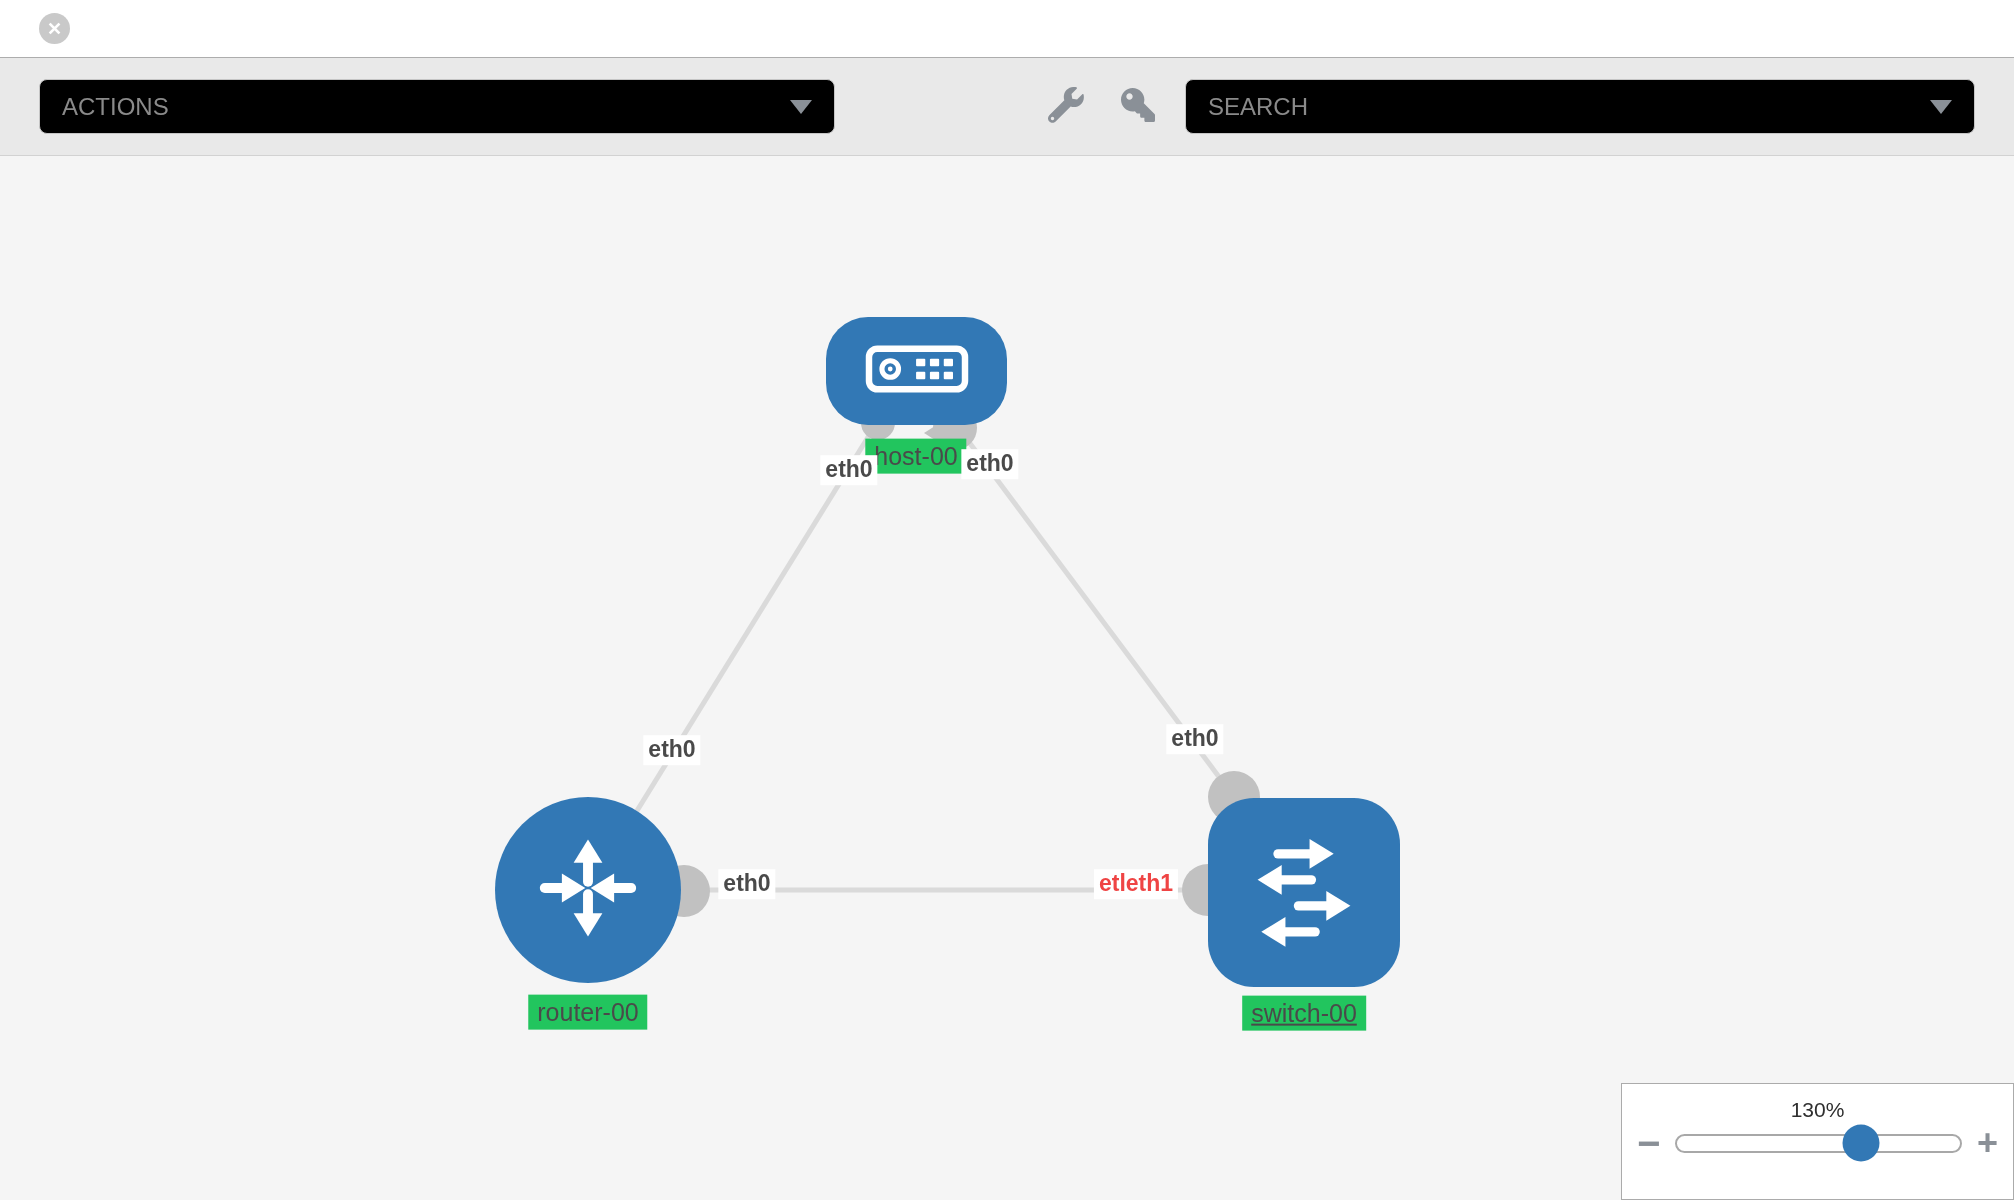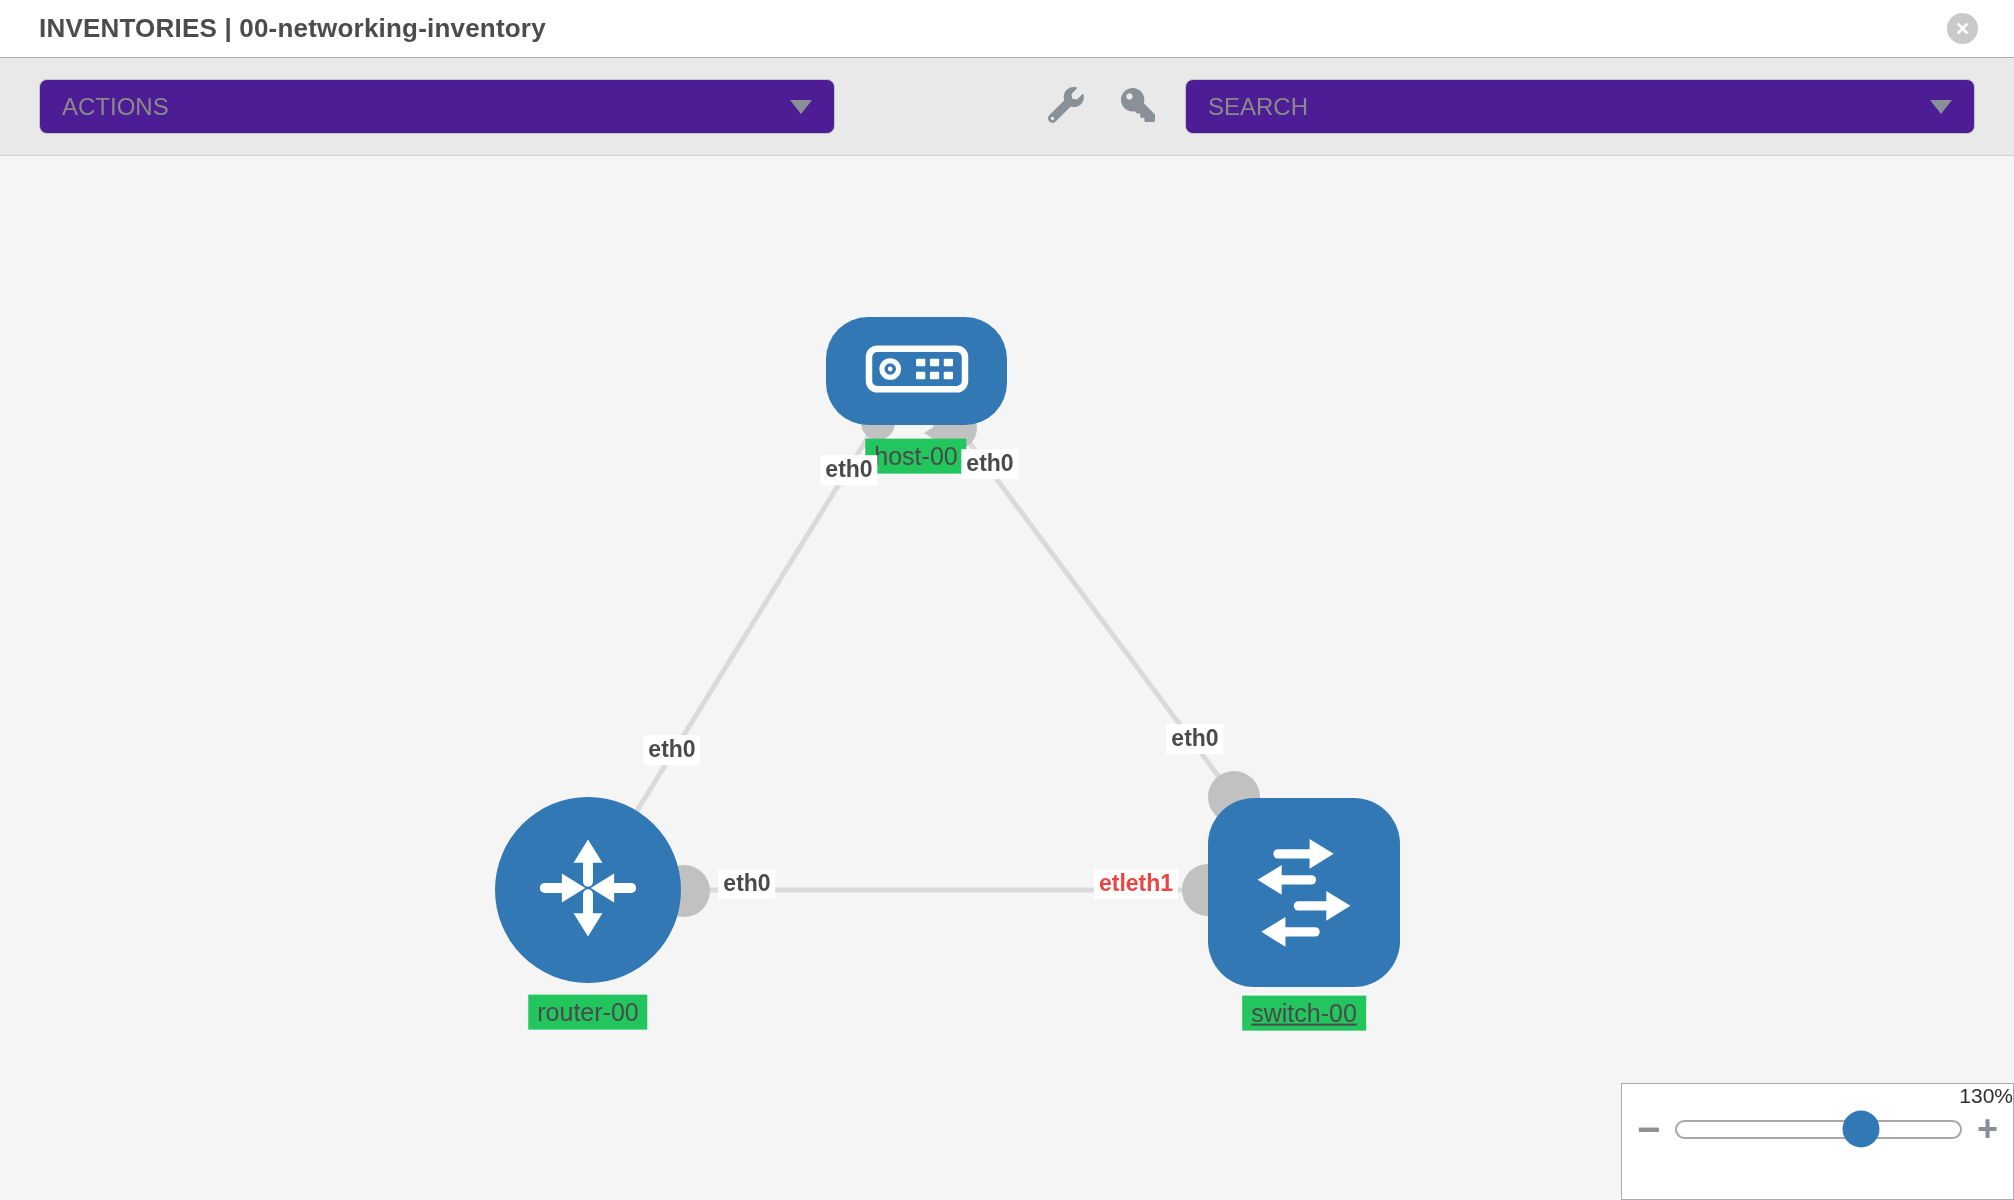--- a/index.html
+++ b/index.html
@@ -7,53 +7,52 @@
   body { font-family:"Liberation Sans", sans-serif; }
   .app { position:relative; width:2014px; height:1200px; background:#f5f5f5; overflow:hidden; }
 
   
   .header { height:57px; background:#ffffff; display:flex; align-items:center; justify-content:space-between; padding:0 36px 0 39px; }
   .page-title { font-size:26px; font-weight:bold; color:#4c4c4c; letter-spacing:0.2px; }
   .close-btn { width:31px; height:31px; border-radius:50%; background:#c9c9c9; color:#ffffff; display:flex; align-items:center; justify-content:center; font-size:18px; font-weight:bold; cursor:pointer; }
 
   
   .toolbar { height:99px; background:#e9e9e9; border-top:1px solid #adadad; border-bottom:1px solid #d2d2d2; display:flex; align-items:center; padding:0 39px; }
-  .select { height:55px; background:#4c1d95; border:1px solid #c5c5c5; border-radius:8px; display:flex; align-items:center; justify-content:space-between; padding:0 22px; color:#8a8a8a; font-size:24px; cursor:pointer; }
+  .select { height:55px; background:#000000; border:1px solid #c5c5c5; border-radius:8px; display:flex; align-items:center; justify-content:space-between; padding:0 22px; color:#8a8a8a; font-size:24px; cursor:pointer; }
   .select-actions { width:796px; }
   .select-search { width:790px; margin-left:auto; }
   .caret { width:0; height:0; border-left:11px solid transparent; border-right:11px solid transparent; border-top:14px solid #8a9097; }
   .tool-icons { display:flex; align-items:center; gap:34px; margin-left:212px; }
   .tool-btn { width:38px; height:38px; display:flex; align-items:center; justify-content:center; cursor:pointer; }
 
   
   .canvas { position:relative; width:2014px; height:1043px; background:#f5f5f5; }
   .links-layer { position:absolute; left:0; top:0; z-index:1; }
   .node { position:absolute; display:flex; align-items:center; justify-content:center; z-index:2; cursor:pointer; }
   .shape-circle { border-radius:50%; }
   .shape-rounded-rect { border-radius:42px; }
   .shape-rounded-square { border-radius:46px; }
   .node-label { position:absolute; transform:translate(-50%,-50%); background:#22c55e; padding:3px 9px; font-size:25px; color:#4a4a4a; z-index:3; white-space:nowrap; line-height:1.15; }
   .iface-label { position:absolute; transform:translate(-50%,-50%); background:#ffffff; padding:1px 5px; font-size:23px; color:#4a4a4a; z-index:3; white-space:nowrap; line-height:1.2;font-weight:bold; }
 
   
-  .zoom-panel { position:absolute; left:1621px; top:927px; width:393px; height:117px; background:#ffffff; border:1px solid #ababab; z-index:4; display:flex; flex-direction:column; align-items:flex-end; padding-top:0; }
+  .zoom-panel { position:absolute; left:1621px; top:927px; width:393px; height:117px; background:#ffffff; border:1px solid #ababab; z-index:4; display:flex; flex-direction:column; align-items:center; padding-top:14px; }
   .zoom-value { font-size:21px; color:#2f2f2f; }
   .zoom-row { display:flex; align-items:center; width:100%; padding:5px 15px 0 15px; gap:15px; }
   .zoom-btn { font-size:40px; font-weight:bold; color:#8a9097; line-height:0.8; cursor:pointer; user-select:none; }
   .zoom-btn.plus { font-size:36px; }
   .zoom-track { flex:1; height:19px; border:2px solid #a8a8a8; border-radius:10px; background:#ffffff; position:relative; cursor:pointer; }
   .zoom-thumb { position:absolute; top:50%; transform:translate(-50%,-50%); width:37px; height:37px; border-radius:50%; cursor:pointer; }
 </style>
 </head>
 <body>
 
 <div class="app">
 
   <div class="header">
-    <div class="page-title">INVENTORIES | 00-networking-inventory</div>
     <div class="close-btn">
       <span>✕</span>
     </div>
   </div>
 
   <div class="toolbar">
     <div class="select select-actions">
       <span>ACTIONS</span>
       <span class="caret"></span>
     </div>

